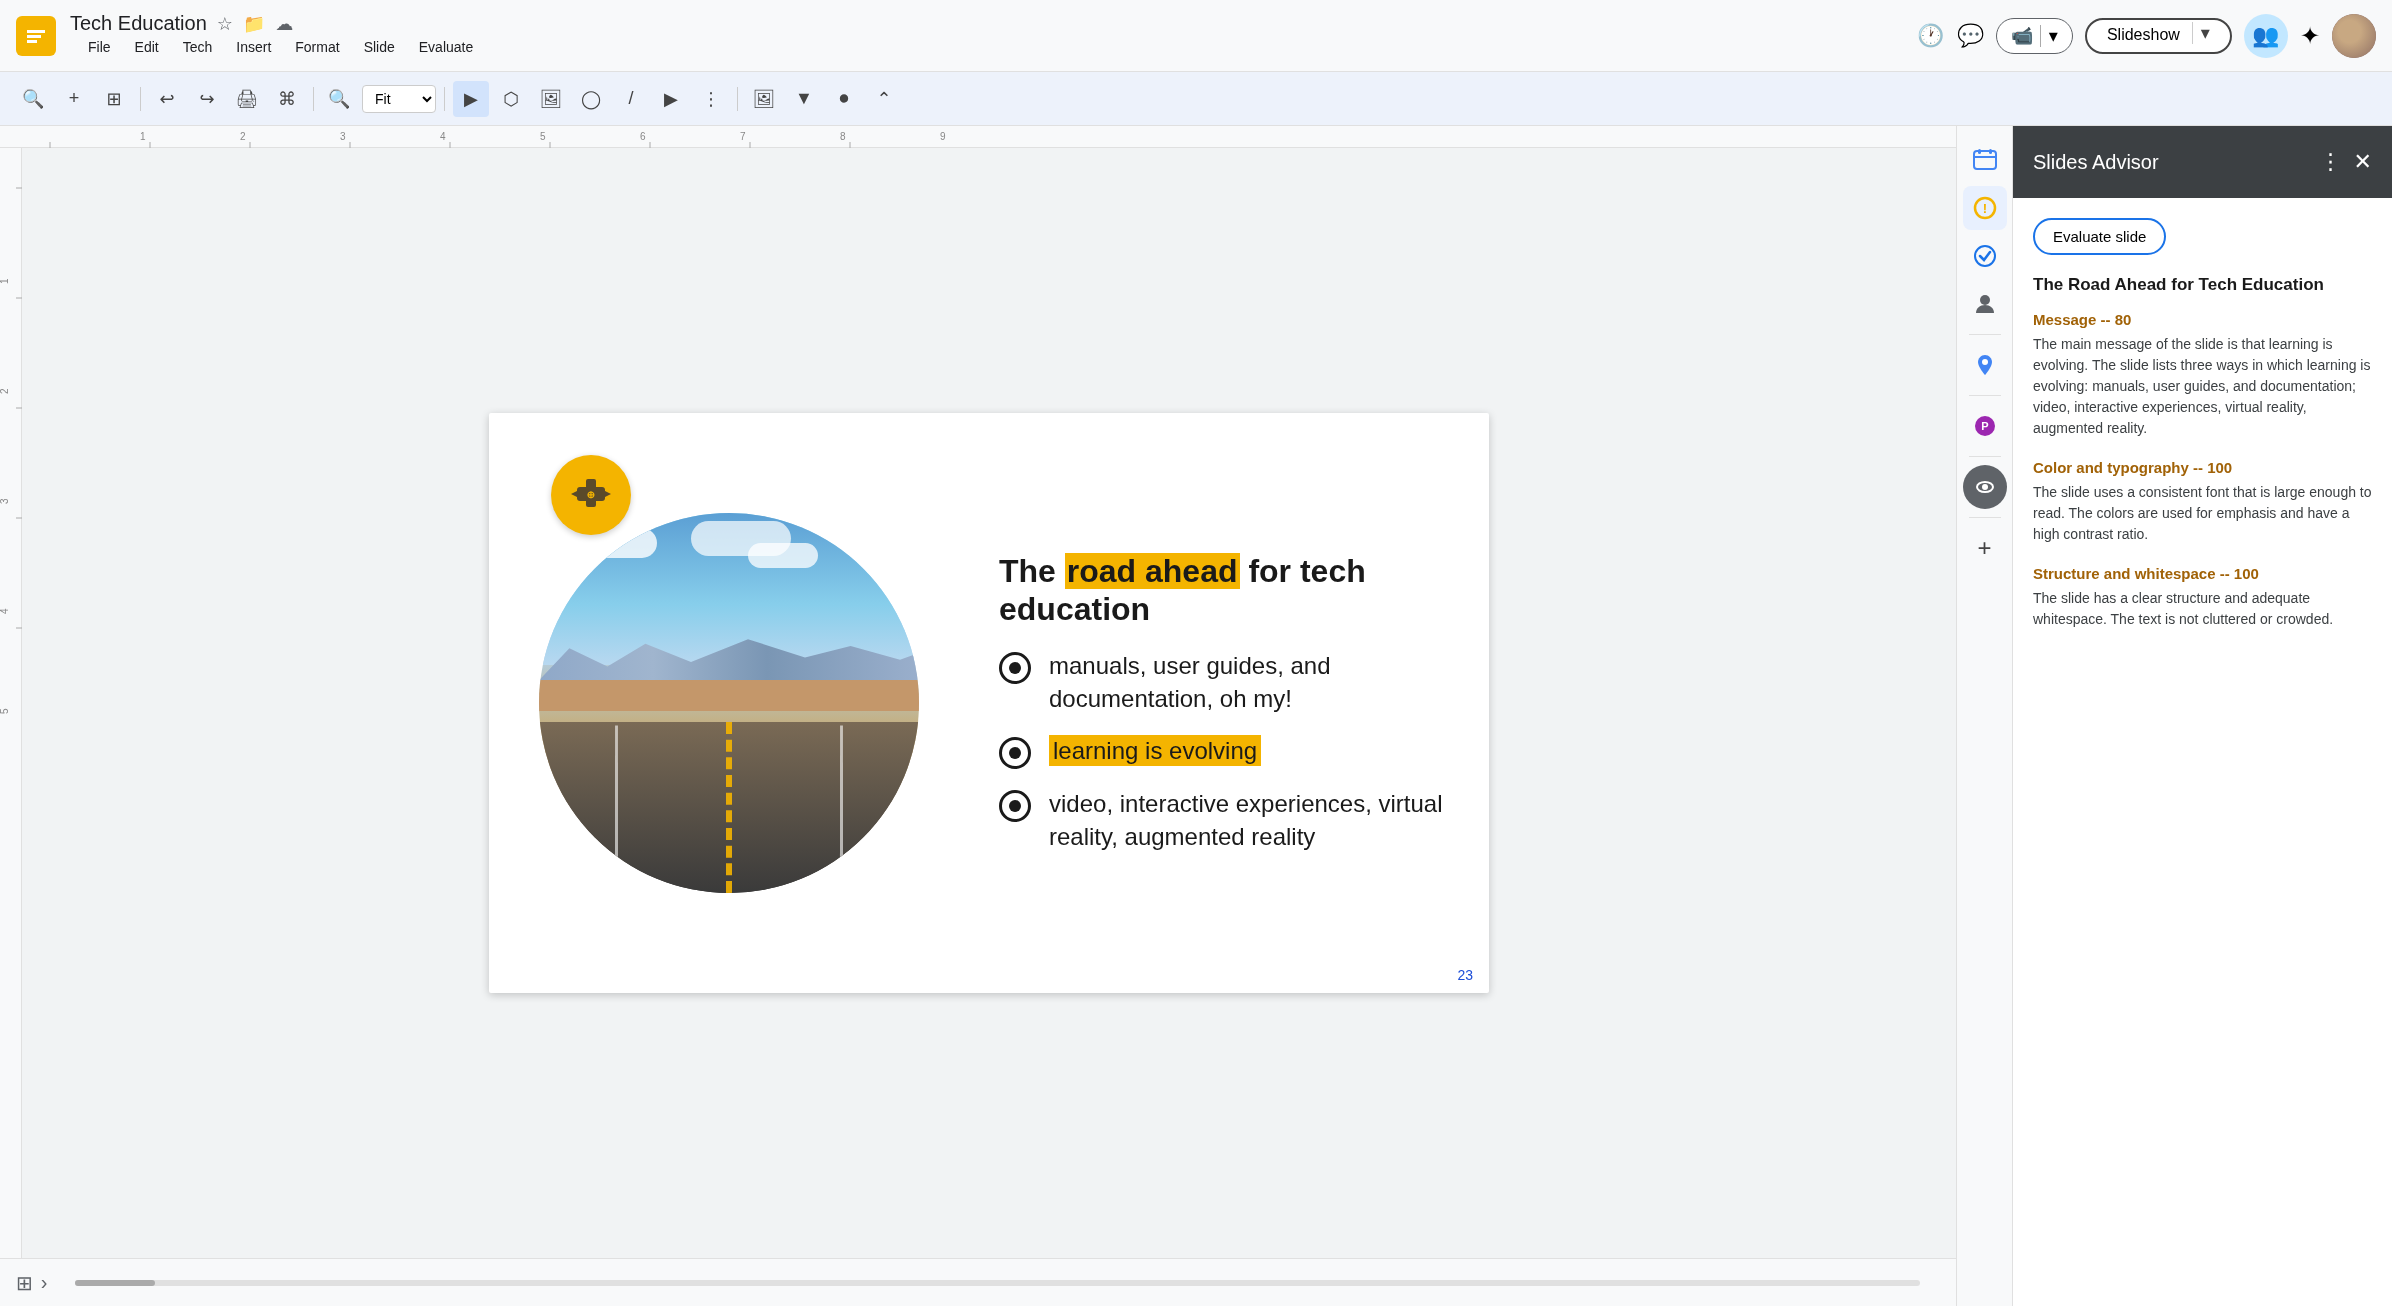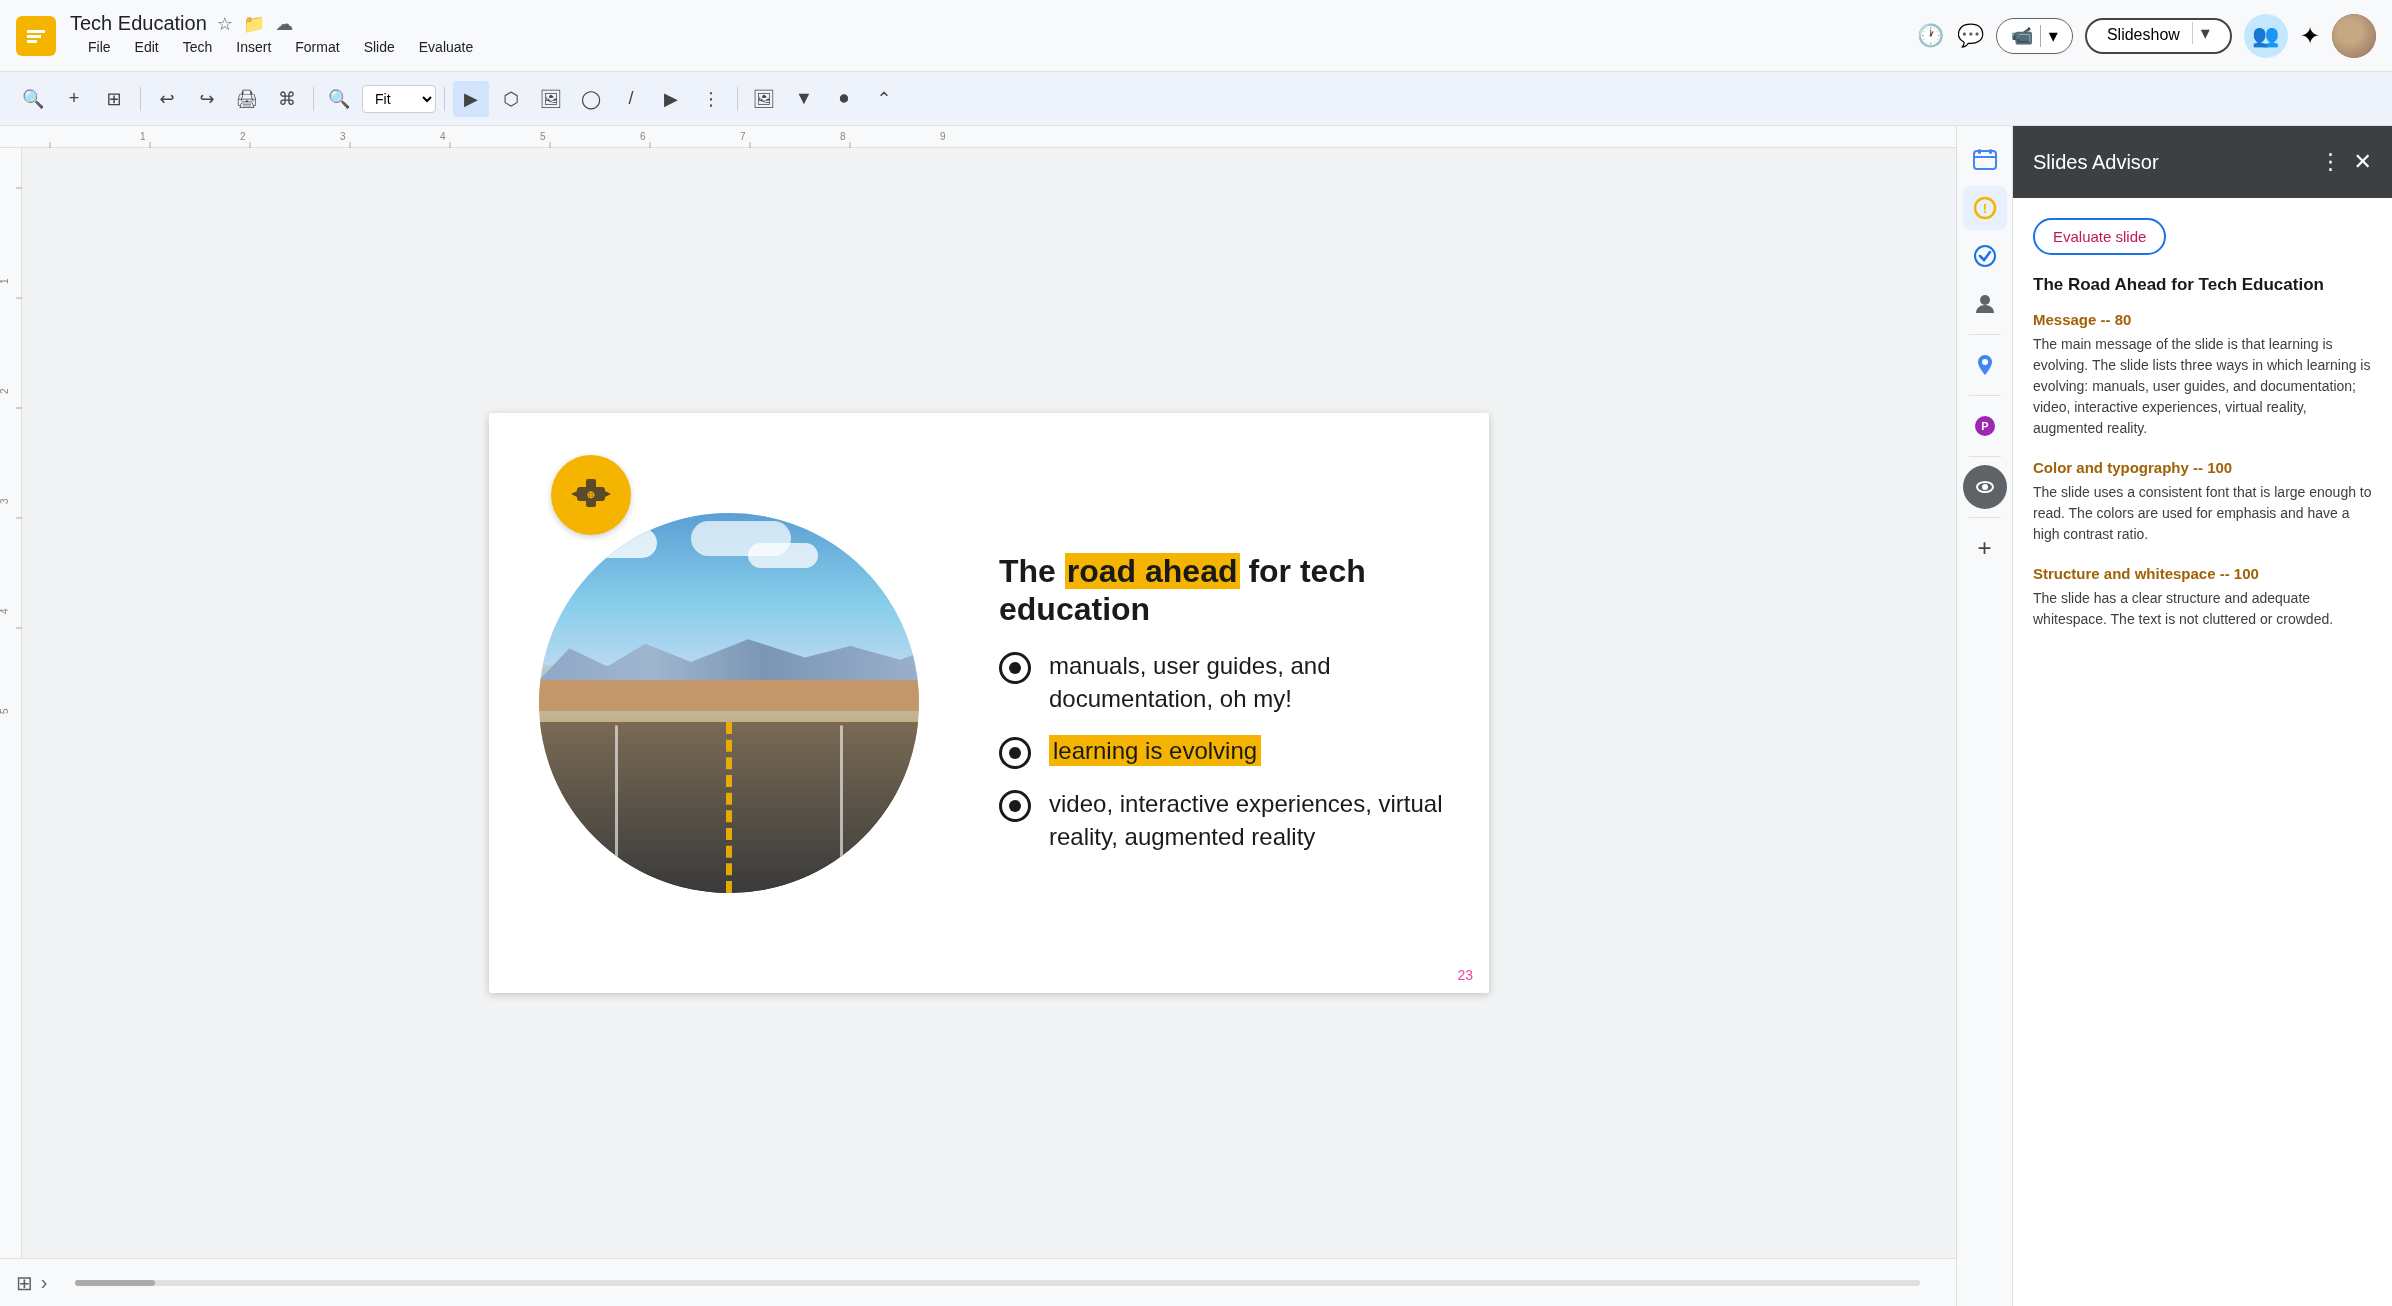--- a/index.html
+++ b/index.html
@@ -245,21 +245,21 @@
       width: 12px; height: 12px;
       border-radius: 50%;
       background: #1a1a1a;
     }
     .bullet-text { font-size: 24px; color: #1a1a1a; line-height: 1.4; }
     .slide-number {
       position: absolute;
       bottom: 10px;
       right: 16px;
       font-size: 14px;
-      color: #ec4899;
+      color: #1d4ed8;
     }
 
     
     .advisor-panel {
       width: 380px;
       background: white;
       border-left: 1px solid #e0e0e0;
       display: flex;
       flex-direction: column;
       flex-shrink: 0;
@@ -275,21 +275,21 @@
       flex-shrink: 0;
     }
     .advisor-title { font-size: 20px; font-weight: 500; }
     .advisor-header-actions { display: flex; gap: 12px; align-items: center; }
     .advisor-header-actions span { font-size: 20px; cursor: pointer; }
     .advisor-content { flex: 1; overflow-y: auto; padding: 20px; }
     .evaluate-btn {
       border: 2px solid #1a73e8;
       border-radius: 20px;
       padding: 8px 18px;
-      color: #be185d;
+      color: #000000;
       font-size: 15px;
       font-weight: 500;
       background: white;
       cursor: pointer;
       margin-bottom: 20px;
       display: inline-block;
     }
     .advisor-main-title { font-size: 17px; font-weight: 700; color: #1a1a1a; margin-bottom: 16px; }
     .advisor-section { margin-bottom: 20px; }
     .advisor-section-title { font-size: 15px; font-weight: 700; color: #a16207; margin-bottom: 6px; }

